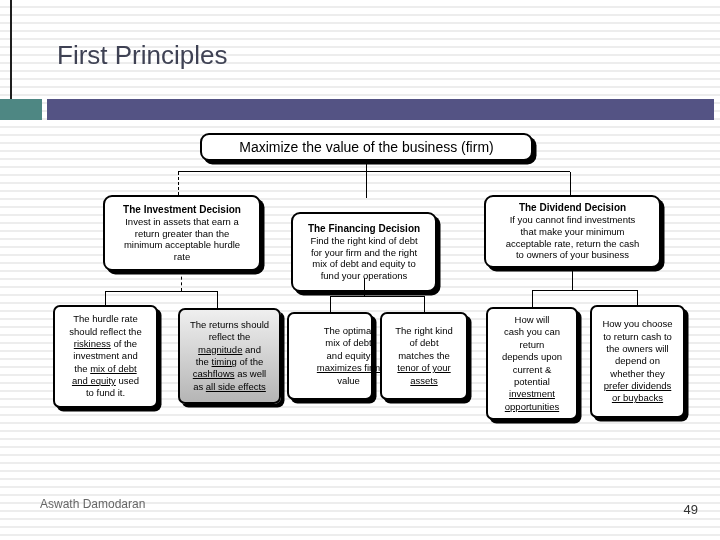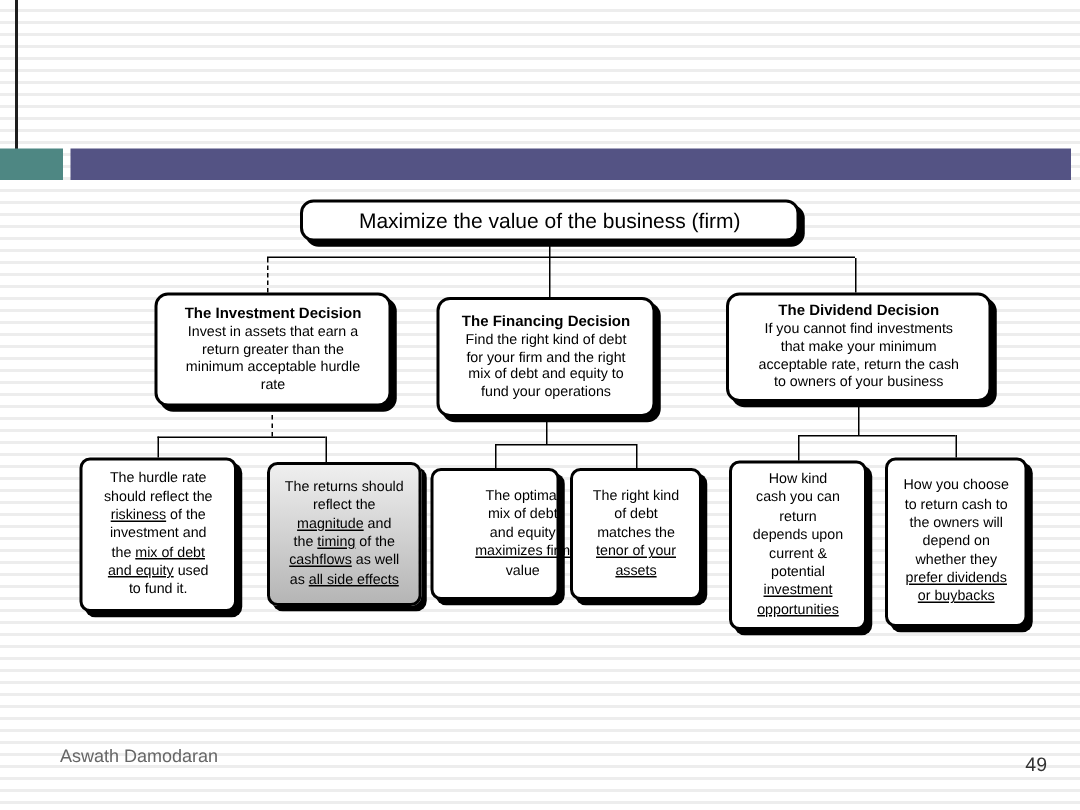--- a/index.html
+++ b/index.html
@@ -34,20 +34,21 @@
   .footer-author{position:absolute;left:40px;top:497px;font-size:12px;color:#666;}
   .page-number{position:absolute;right:22px;top:502px;font-size:13px;color:#333;}
 </style>
 </head>
 <body>
 
 <div class="slide">
 
   <div class="left-rule"></div>
 
+  <div class="slide-title">First Principles</div>
 
   <div class="accent-square" style="background: rgb(78, 135, 131);"></div>
   <div class="accent-bar" style="background: rgb(84, 83, 132);"></div>
 
   <div>
 
     <div class="node node-root" style="left:200px;top:133px;width:333px;height:28px;">
       <div>
           <div class="line"><span>Maximize the value of the business (firm)</span></div>
         </div>
@@ -62,21 +63,21 @@
     <div class="node node-main" style="left:103px;top:195px;width:158px;height:76px;">
       <div class="node-title">The Investment Decision</div>
       <div>
           <div class="line"><span>Invest in assets that earn a</span></div>
           <div class="line"><span>return greater than the</span></div>
           <div class="line"><span>minimum acceptable hurdle</span></div>
           <div class="line"><span>rate</span></div>
         </div>
     </div>
 
-    <div class="node node-main" style="left:291px;top:198px;width:146px;height:80px;">
+    <div class="node node-main" style="left:291px;top:212px;width:146px;height:80px;">
       <div class="node-title">The Financing Decision</div>
       <div>
           <div class="line"><span>Find the right kind of debt</span></div>
           <div class="line"><span>for your firm and the right</span></div>
           <div class="line"><span>mix of debt and equity to</span></div>
           <div class="line"><span>fund your operations</span></div>
         </div>
     </div>
 
     <div class="node node-main" style="left:484px;top:195px;width:177px;height:73px;">
@@ -142,21 +143,21 @@
           <div class="line"><span>The right kind</span></div>
           <div class="line"><span>of debt</span></div>
           <div class="line"><span>matches the</span></div>
           <div class="line"><span class="u">tenor of your</span></div>
           <div class="line"><span class="u">assets</span></div>
         </div>
     </div>
 
     <div class="node node-sub" style="left:486px;top:307px;width:92px;height:113px;">
       <div>
-          <div class="line"><span>How kind</span></div>
+          <div class="line"><span>How will</span></div>
           <div class="line"><span>cash you can</span></div>
           <div class="line"><span>return</span></div>
           <div class="line"><span>depends upon</span></div>
           <div class="line"><span>current &amp;</span></div>
           <div class="line"><span>potential</span></div>
           <div class="line"><span class="u">investment</span></div>
           <div class="line"><span class="u">opportunities</span></div>
         </div>
     </div>
 

